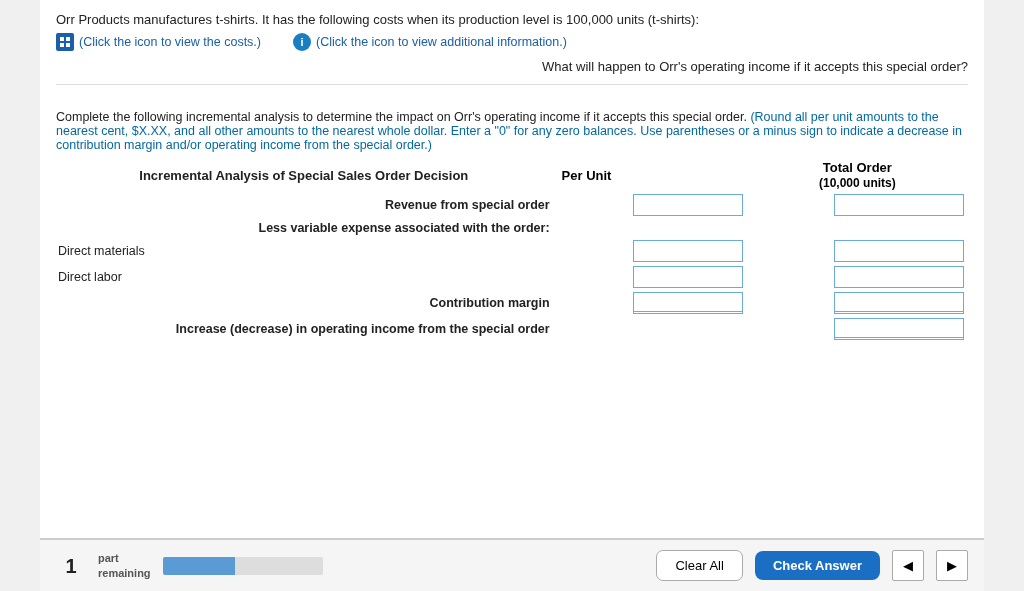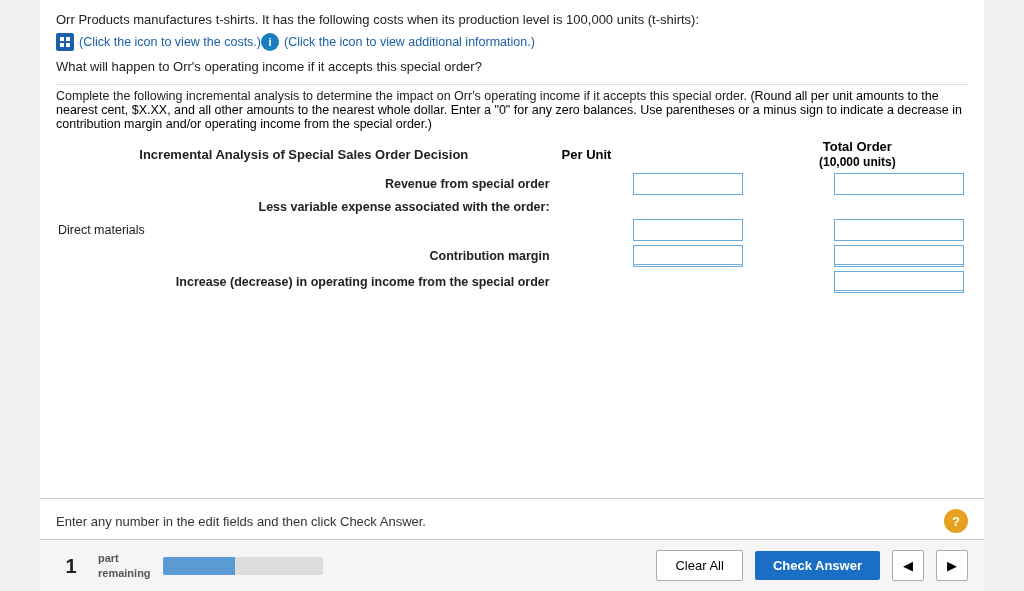--- a/index.html
+++ b/index.html
@@ -25,20 +25,21 @@
       border-bottom: 1px solid #ccc;
     }
     .intro-text {
       font-size: 13px;
       color: #222;
       margin-bottom: 6px;
     }
     .icon-row {
       display: flex;
       align-items: center;
+      gap: 32px;
       margin-bottom: 8px;
     }
     .icon-link {
       display: flex;
       align-items: center;
       gap: 5px;
       color: #1a5fa8;
       font-size: 12.5px;
       cursor: pointer;
     }
@@ -62,31 +63,32 @@
       display: inline-flex;
       align-items: center;
       justify-content: center;
       color: white;
       font-size: 11px;
       font-weight: bold;
     }
     .question-text {
       font-size: 13px;
       color: #222;
-      margin: 8px 0 4px 0;
+      margin: 8px 0 25px 0;
       padding-bottom: 10px;
       border-bottom: 1px solid #ddd;
+      text-align: right;
     }
     .instructions {
       font-size: 12.5px;
       color: #222;
       margin-bottom: 6px;
     }
     .instructions-green {
-      color: #000000;
+      color: #0369a1;
       font-size: 12.5px;
     }
     .table-section {
       margin-top: 2px;
     }
     .col-header-total-sub {
       font-weight: bold;
       font-size: 12px;
     }
     table {
@@ -180,30 +182,30 @@
       background: #5b9bd5;
       width: 45%;
     }
     .spacer { flex: 1; }
     .clear-all-btn {
       padding: 7px 18px;
       border: 1px solid #aaa;
       background: white;
       font-size: 13px;
       cursor: pointer;
-      border-radius: 2px;
+      border-radius: 7px;
     }
     .check-answer-btn {
       padding: 7px 18px;
       border: none;
       background: #1a6fc4;
       color: white;
       font-size: 13px;
       cursor: pointer;
-      border-radius: 2px;
+      border-radius: 8px;
       font-weight: bold;
     }
     .nav-btn {
       padding: 7px 10px;
       border: 1px solid #aaa;
       background: white;
       font-size: 13px;
       cursor: pointer;
       border-radius: 2px;
     }
@@ -274,20 +276,29 @@
           <tr>
             <td class="row-label">Direct materials</td>
             <td class="input-cell">
               <input type="text" class="input-field" style="">
             </td>
             <td class="input-cell">
               <input type="text" class="input-field input-field-total" style="">
             </td>
           </tr>
 
+          <tr>
+            <td class="row-label">Direct labor</td>
+            <td class="input-cell">
+              <input type="text" class="input-field" style="">
+            </td>
+            <td class="input-cell">
+              <input type="text" class="input-field input-field-total" style="">
+            </td>
+          </tr>
 
 
           <tr>
             <td class="row-label row-label-bold">Contribution margin</td>
             <td class="input-cell">
               <input type="text" class="input-field input-field-double" style="">
             </td>
             <td class="input-cell">
               <input type="text" class="input-field input-field-total input-field-double" style="">
             </td>
@@ -299,24 +310,20 @@
             <td class="input-cell"></td>
             <td class="input-cell">
               <input type="text" class="input-field input-field-total input-field-double" style="">
             </td>
           </tr>
         </tbody>
       </table>
     </div>
   </div>
 
-  <div class="footer-hint">
-    <span>Enter any number in the edit fields and then click Check Answer.</span>
-    <span class="help-icon">?</span>
-  </div>
 
   <div class="bottom-bar">
     <div class="part-label">
       <span class="part-number">1</span>
     </div>
     <div style="display:flex; flex-direction:column; line-height:1.3;font-weight:bold;">
       <span style="font-size:11px; color:#555;">part</span>
       <span style="font-size:11px; color:#555;">remaining</span>
     </div>
     <div class="progress-bar-container">

